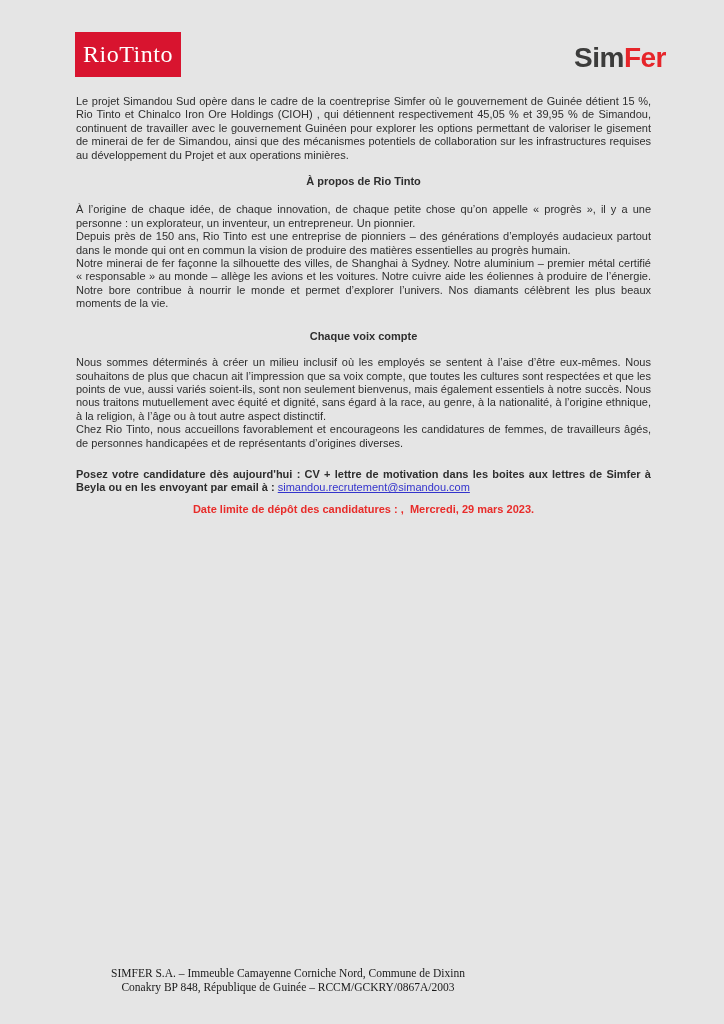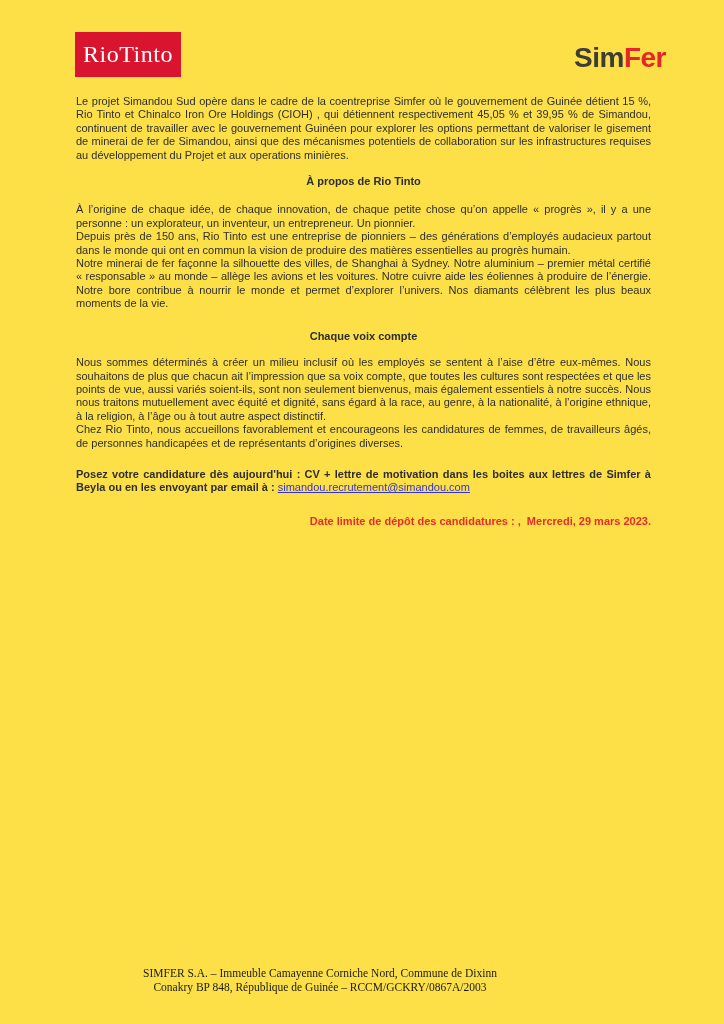--- a/index.html
+++ b/index.html
@@ -1,17 +1,17 @@
 <!DOCTYPE html>
 <html><head>
 <meta charset="utf-8">
 <style>
   html, body { margin:0; padding:0; background:#ffffff; }
   .page {
-    position:relative; width:724px; height:1024px; background:#fde047;
+    position:relative; width:724px; height:1024px; background:#e5e5e5;
     font-family:"Liberation Sans", sans-serif; overflow:hidden;
   }
   .header {
     position:absolute; top:32px; left:75px; width:591px;
     display:flex; justify-content:space-between; align-items:flex-start;
   }
   .rt-logo {
     width:106px; height:45px; background:#D8142F;
     display:flex; align-items:center; justify-content:center;
   }
@@ -28,26 +28,25 @@
   .content {
     position:absolute; top:95px; left:76px; width:575px;
     font-size:11px; line-height:13.4px; color:#2E2E2E; text-align:justify;
   }
   .para { margin:0; }
   .heading { font-weight:bold; margin:13px 0 15px 0; text-align:center; }
   .heading.voice { margin-top:19px; margin-bottom:13px; }
   .apply { font-weight:bold; margin-top:18px; }
   .email-link { color:#3333CC; text-decoration:underline; font-weight:normal; }
   .women-note { color:#2E75B6; margin-top:18px; text-align:left; }
-  .deadline { color:#E82C2A; font-weight:bold; margin-top:20px; text-align:right; white-space:pre-wrap; }
+  .deadline { color:#E82C2A; font-weight:bold; margin-top:8px; text-align:center; white-space:pre-wrap; }
   .footer {
     position:absolute; left:0; top:966px; width:576px; text-align:center;
     font-family:"Liberation Serif", serif; font-size:11.5px; line-height:14px;
     color:#1a1a1a;
-    padding-left:32px;
   }
 </style>
 </head>
 <body>
 
 <div class="page">
 
   <div class="header">
     <div class="rt-logo">
       <span>RioTinto</span>

